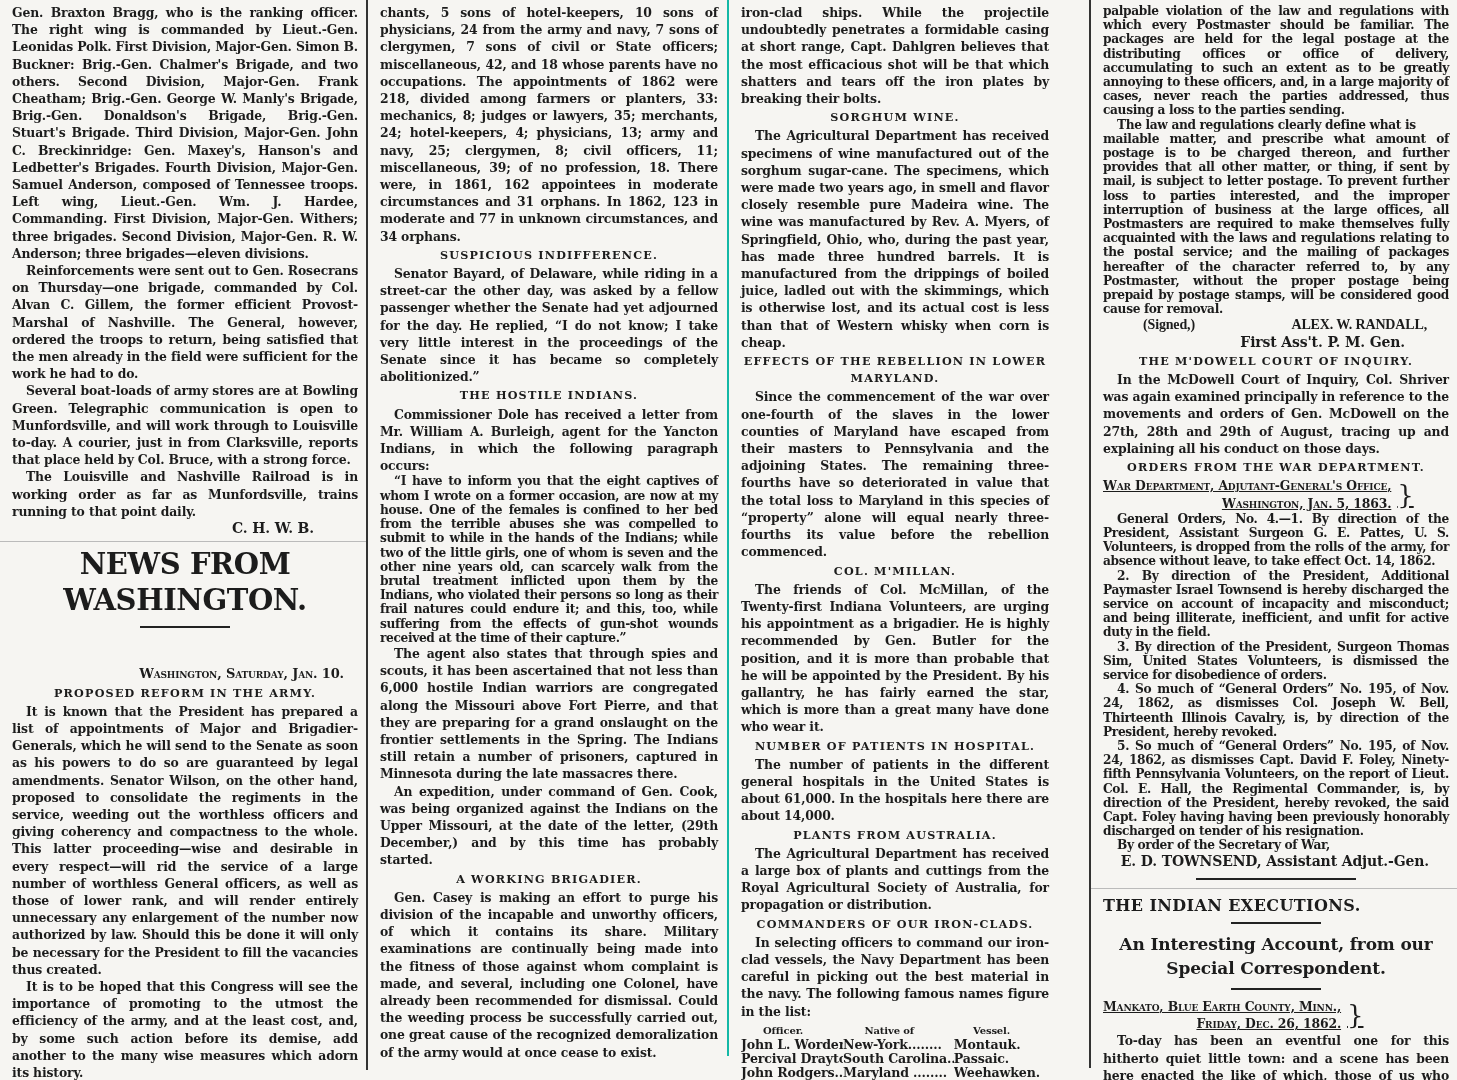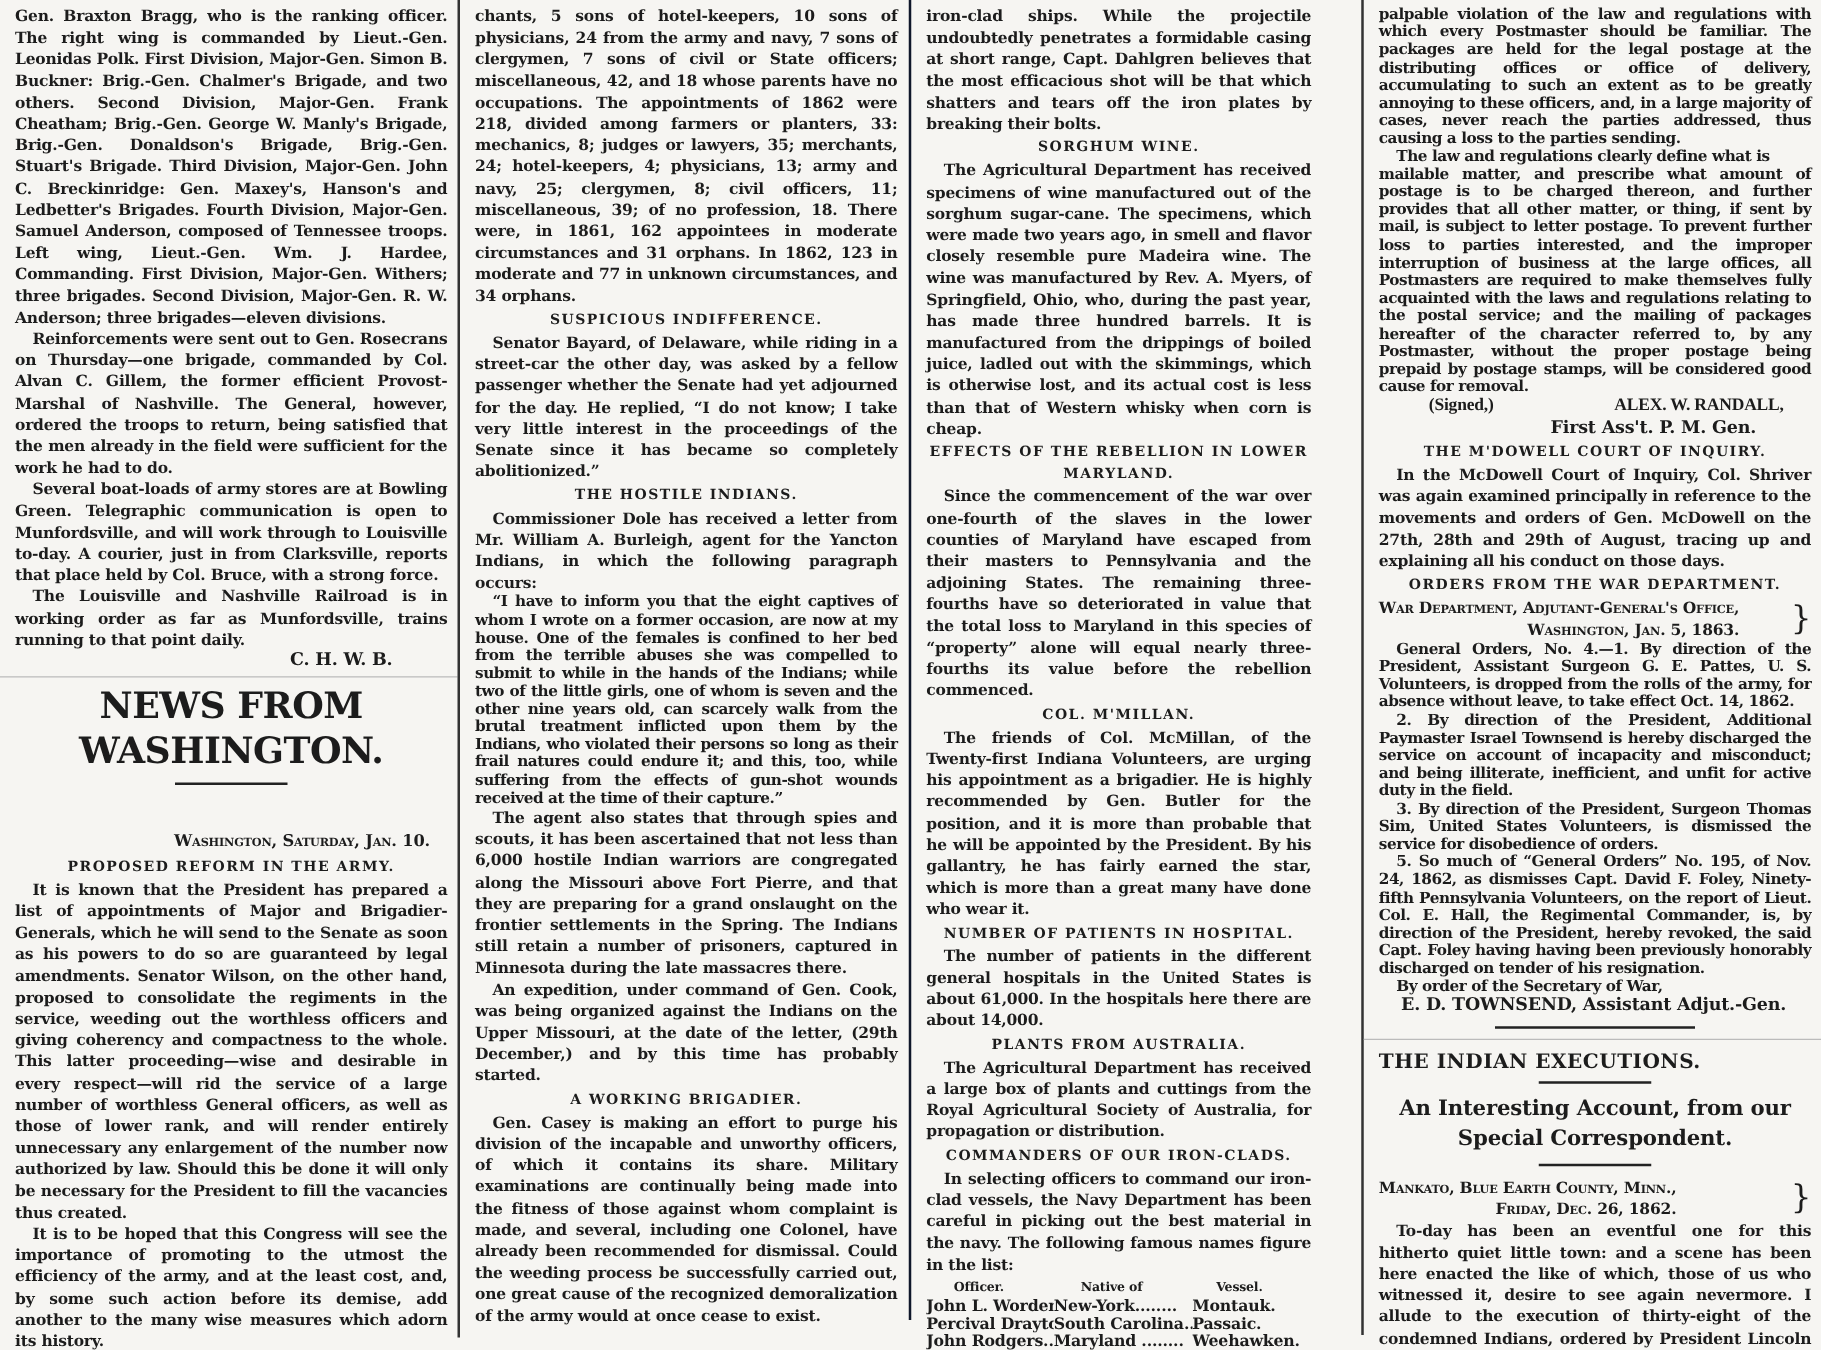--- a/index.html
+++ b/index.html
@@ -17,21 +17,21 @@
     font-size:12.4px;
     line-height:17.2px;
     text-align:justify;
     font-weight:bold;
     letter-spacing:-0.15px;
   }
   .col p { margin:0; text-indent:14px; }
   .col p.noind { text-indent:0; }
   #col1 { left:0; width:366px; height:1080px;border-radius:21px; }
   #col2 { left:366px; width:360px; height:1070px; border-left:2px solid #333; }
-  #col3 { left:727px; width:330px; height:1056px; border-left:2px solid #0f172a; }
+  #col3 { left:727px; width:330px; height:1056px; border-left:2px solid #14b8a6; }
   #col4 { left:1089px; width:368px; height:1068px; border-left:2px solid #333; }
   .sub {
     text-align:center; font-size:11.2px; letter-spacing:1.2px;
     margin:2px 0 1px; text-indent:0 !important;
   }
   .big-head {
     text-align:center; font-family:"DejaVu Serif", serif; font-weight:900;
     font-size:29px; line-height:36px; letter-spacing:-0.4px; margin:4px 0 6px;
   }
   .sec-head {
@@ -43,21 +43,21 @@
   .tbl { font-size:12.6px; line-height:14px; margin-top:4px; }
   .tbl-head, .tbl-row { display:flex; }
   .tbl-head span { font-size:10px; font-weight:bold; }
   .tbl .c1 { width:118px; white-space:nowrap; overflow:hidden; }
   .tbl .c2 { width:128px; white-space:nowrap; overflow:hidden; }
   .tbl .c3 { width:110px; white-space:nowrap; overflow:hidden; }
   .sig { display:flex; justify-content:space-between; padding:0 22px 0 40px; font-size:14px;font-family:Liberation Serif, serif; }
   .sig2 { text-align:right; padding-right:44px; font-size:14px; }
   .box-break { border-top:1px solid #bbb; margin:4px -8px 4px -12px; }
   .sc { font-variant:small-caps; }
-  .curly { display:flex; align-items:center; justify-content:space-between; gap:6px; }
+  .curly { display:flex; align-items:center; justify-content:flex-start; gap:6px;text-decoration:underline; }
   .curly .brace { font-size:26px; line-height:26px; font-weight:normal; }
   .curly .lines { text-align:right; }
   .indian-head { text-align:left; font-weight:900; font-size:16px; letter-spacing:0.4px; margin:8px 0 6px; }
   .indian-sub { text-align:center; font-weight:900; font-size:17px; line-height:24px; margin:4px 0; }
 </style>
 </head>
 <body>
 
 <div class="col" id="col1">
   <p class="noind">Gen. Braxton Bragg, who is the ranking officer. The right wing is commanded by Lieut.-Gen. Leonidas Polk. First Division, Major-Gen. Simon B. Buckner: Brig.-Gen. Chalmer's Brigade, and two others. Second Division, Major-Gen. Frank Cheatham; Brig.-Gen. George W. Manly's Brigade, Brig.-Gen. Donaldson's Brigade, Brig.-Gen. Stuart's Brigade. Third Division, Major-Gen. John C. Breckinridge: Gen. Maxey's, Hanson's and Ledbetter's Brigades. Fourth Division, Major-Gen. Samuel Anderson, composed of Tennessee troops. Left wing, Lieut.-Gen. Wm. J. Hardee, Commanding. First Division, Major-Gen. Withers; three brigades. Second Division, Major-Gen. R. W. Anderson; three brigades—eleven divisions.</p>
@@ -174,20 +174,21 @@
   <div class="curly">
     <div class="lines sc">
       <div>War Department, Adjutant-General's Office,</div>
       <div>Washington, Jan. 5, 1863.</div>
     </div>
     <span class="brace">}</span>
   </div>
   <p class="dense">General Orders, No. 4.—1. By direction of the President, Assistant Surgeon G. E. Pattes, U. S. Volunteers, is dropped from the rolls of the army, for absence without leave, to take effect Oct. 14, 1862.</p>
   <p class="dense">2. By direction of the President, Additional Paymaster Israel Townsend is hereby discharged the service on account of incapacity and misconduct; and being illiterate, inefficient, and unfit for active duty in the field.</p>
   <p class="dense">3. By direction of the President, Surgeon Thomas Sim, United States Volunteers, is dismissed the service for disobedience of orders.</p>
+  <p class="dense">4. So much of “General Orders” No. 195, of Nov. 24, 1862, as dismisses Col. Joseph W. Bell, Thirteenth Illinois Cavalry, is, by direction of the President, hereby revoked.</p>
   <p class="dense">5. So much of “General Orders” No. 195, of Nov. 24, 1862, as dismisses Capt. David F. Foley, Ninety-fifth Pennsylvania Volunteers, on the report of Lieut. Col. E. Hall, the Regimental Commander, is, by direction of the President, hereby revoked, the said Capt. Foley having having been previously honorably discharged on tender of his resignation.</p>
   <p class="dense">By order of the Secretary of War,</p>
   <div class="sig2" style="padding-right:20px">E. D. TOWNSEND, Assistant Adjut.-Gen.</div>
   <div class="rule-short" style="width:160px"></div>
   <div class="box-break"></div>
   <div class="indian-head">THE INDIAN EXECUTIONS.</div>
   <div class="rule-short"></div>
   <div class="indian-sub">An Interesting Account, from our Special Correspondent.</div>
   <div class="rule-short"></div>
   <div class="curly">

